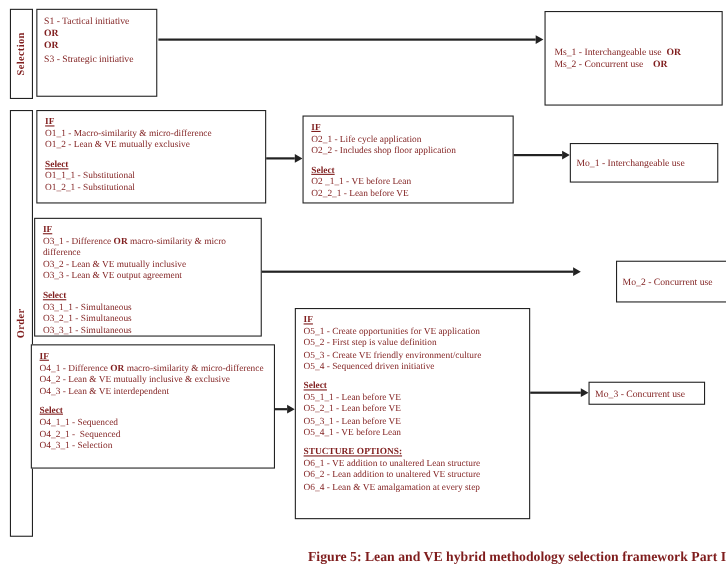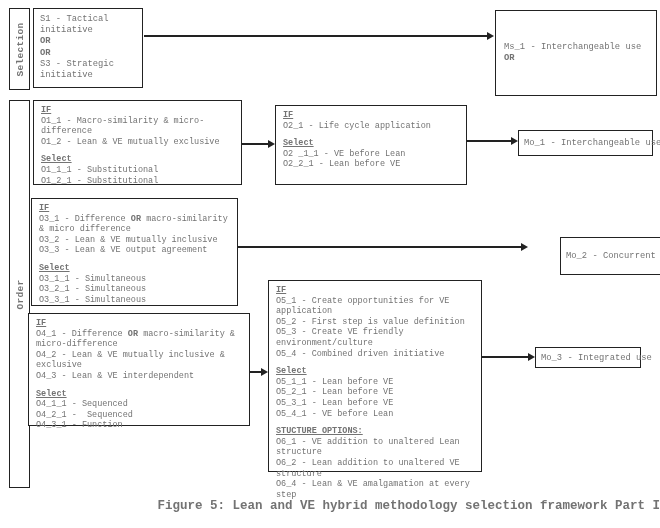--- a/index.html
+++ b/index.html
@@ -1,21 +1,21 @@
 <!DOCTYPE html>
 <html><head>
 <meta charset="utf-8">
 <style>
   html,body{margin:0;padding:0;background:#ffffff;}
   #stage{
     position:relative;
     width:660px;height:528px;
     background:#ffffff;
-    font-family:Liberation Mono, monospace;
-    color:#737373;
+    font-family:Liberation Serif, serif;
+    color:#7f1d1d;
     overflow:hidden;
   }
   
   .vlabel{
     position:absolute;
     border:1.5px solid #222;
     background:#fff;
     display:flex;align-items:center;justify-content:center;
     overflow:visible;
   }
@@ -109,20 +109,21 @@
       <div class="line">S1 - Tactical initiative</div>
       <div class="line"><b>OR</b></div>
       <div class="line"><b>OR</b></div>
       <div class="line">S3 - Strategic initiative</div>
     </div>
 
   <div class="arrow" style="left:144px;top:35px;width:343px;"></div>
 
   <div class="msbox" style="left:495px;top:10px;width:162px;height:86px;">
       <div class="line">Ms_1 - Interchangeable use  <b>OR</b></div>
+      <div class="line">Ms_2 - Concurrent use    <b>OR</b></div>
     </div>
 
   <div class="vlabel" style="left:9px;top:100px;width:19px;height:386px;">
     <span class="vtext">Order</span>
   </div>
 
   <div class="obox" style="left:33px;top:100px;width:209px;height:85px;">
       <div class="line heading">IF</div>
       <div class="line item">O1_1 - Macro-similarity &amp; micro-difference</div>
       <div class="line item">O1_2 - Lean &amp; VE mutually exclusive</div>
@@ -130,29 +131,30 @@
       <div class="line heading">Select</div>
       <div class="line item">O1_1_1 - Substitutional</div>
       <div class="line item">O1_2_1 - Substitutional</div>
     </div>
 
   <div class="arrow" style="left:242px;top:143px;width:26px;"></div>
 
   <div class="obox" style="left:275px;top:105px;width:192px;height:80px;">
       <div class="line heading">IF</div>
       <div class="line item">O2_1 - Life cycle application</div>
+      <div class="line item">O2_2 - Includes shop floor application</div>
       <div class="line gap"></div>
       <div class="line heading">Select</div>
       <div class="line item">O2 _1_1 - VE before Lean</div>
       <div class="line item">O2_2_1 - Lean before VE</div>
     </div>
 
   <div class="arrow" style="left:467px;top:140px;width:44px;"></div>
 
-  <div class="mobox" style="left:518px;top:130px;width:135px;height:26px;">
+  <div class="mobox" style="left:518px;top:130px;width:135px;height:36px;">
     <span>Mo_1 - Interchangeable use</span>
   </div>
 
   <div class="obox" style="left:31px;top:198px;width:207px;height:108px;">
       <div class="line heading">IF</div>
       <div class="line item">O3_1 - Difference <b>OR</b> macro-similarity &amp; micro difference</div>
       <div class="line item">O3_2 - Lean &amp; VE mutually inclusive</div>
       <div class="line item">O3_3 - Lean &amp; VE output agreement</div>
       <div class="line gap"></div>
       <div class="line heading">Select</div>
@@ -169,45 +171,45 @@
 
   <div class="obox" style="left:28px;top:313px;width:222px;height:113px;">
       <div class="line heading">IF</div>
       <div class="line item">O4_1 - Difference <b>OR</b> macro-similarity &amp; micro-difference</div>
       <div class="line item">O4_2 - Lean &amp; VE mutually inclusive &amp; exclusive</div>
       <div class="line item">O4_3 - Lean &amp; VE interdependent</div>
       <div class="line gap"></div>
       <div class="line heading">Select</div>
       <div class="line item">O4_1_1 - Sequenced</div>
       <div class="line item">O4_2_1 -  Sequenced</div>
-      <div class="line item">O4_3_1 - Function</div>
+      <div class="line item">O4_3_1 - Selection</div>
     </div>
 
   <div class="arrow" style="left:250px;top:371px;width:11px;"></div>
 
   <div class="obox" style="left:268px;top:280px;width:214px;height:192px;">
       <div class="line heading">IF</div>
       <div class="line item">O5_1 - Create opportunities for VE application</div>
       <div class="line item">O5_2 - First step is value definition</div>
       <div class="line item">O5_3 - Create VE friendly environment/culture</div>
-      <div class="line item">O5_4 - Combined driven initiative</div>
+      <div class="line item">O5_4 - Sequenced driven initiative</div>
       <div class="line gap"></div>
       <div class="line heading">Select</div>
       <div class="line item">O5_1_1 - Lean before VE</div>
       <div class="line item">O5_2_1 - Lean before VE</div>
       <div class="line item">O5_3_1 - Lean before VE</div>
       <div class="line item">O5_4_1 - VE before Lean</div>
       <div class="line gap"></div>
       <div class="line heading">STUCTURE OPTIONS:</div>
       <div class="line item">O6_1 - VE addition to unaltered Lean structure</div>
       <div class="line item">O6_2 - Lean addition to unaltered VE structure</div>
       <div class="line item">O6_4 - Lean &amp; VE amalgamation at every step</div>
     </div>
 
   <div class="arrow" style="left:482px;top:356px;width:46px;"></div>
 
   <div class="mobox" style="left:535px;top:347px;width:106px;height:21px;">
-    <span>Mo_3 - Integrated use</span>
+    <span>Mo_3 - Concurrent use</span>
   </div>
 
   <div class="caption">Figure 5: Lean and VE hybrid methodology selection framework Part I</div>
 
 </div>
 
 </body></html>

